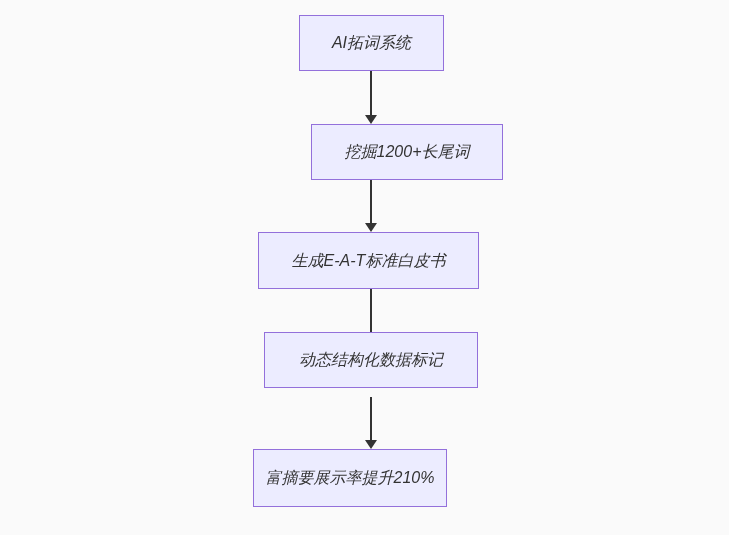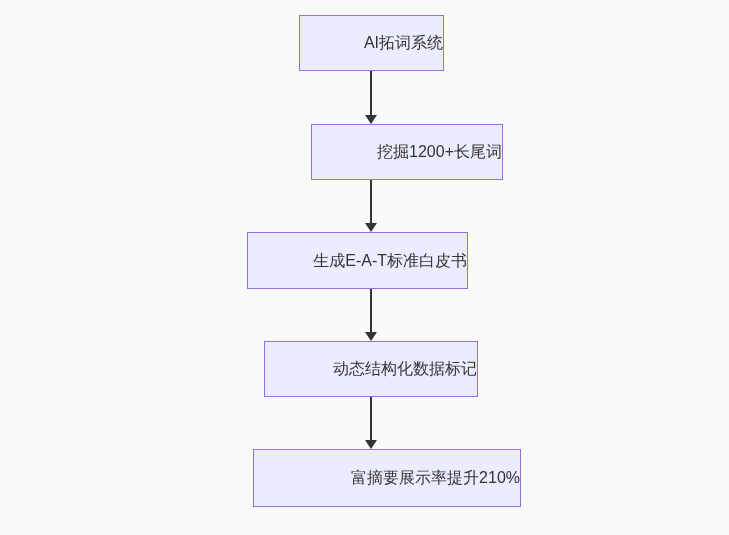--- a/index.html
+++ b/index.html
@@ -14,33 +14,34 @@
     background: #fafafa;
     overflow: hidden;
   }
   .node {
     position: absolute;
     background: #ECECFF;
     border: 1.5px solid #9370DB;
     box-sizing: border-box;
     display: flex;
     align-items: center;
-    justify-content: flex-end;
+    justify-content: center;
+    font-style: italic;
   }
   .node-label {
     color: #333333;
     font-size: 16px;
     line-height: 1.2;
     white-space: nowrap;
   }
   .node-1 { left: 299px; top: 15px;  width: 145px; height: 56px; }
   .node-2 { left: 275px; top: 124px; width: 192px; height: 56px; margin-left: 36px; }
-  .node-3 { left: 247px; top: 232px; width: 221px; height: 57px; }
-  .node-4 { left: 264px; top: 341px; width: 214px; height: 56px; }
-  .node-5 { left: 253px; top: 449px; width: 268px; height: 58px; }
+  .node-3 { left: 258px; top: 232px; width: 221px; height: 57px; }
+  .node-4 { left: 264px; top: 332px; width: 214px; height: 56px; }
+  .node-5 { left: 253px; top: 449px; width: 194px; height: 58px; }
 
   .arrow {
     position: absolute;
     left: 361px;
     width: 20px;
     display: flex;
     flex-direction: column;
     align-items: center;
   }
   .arrow-1 { top: 71px;  height: 53px; }

